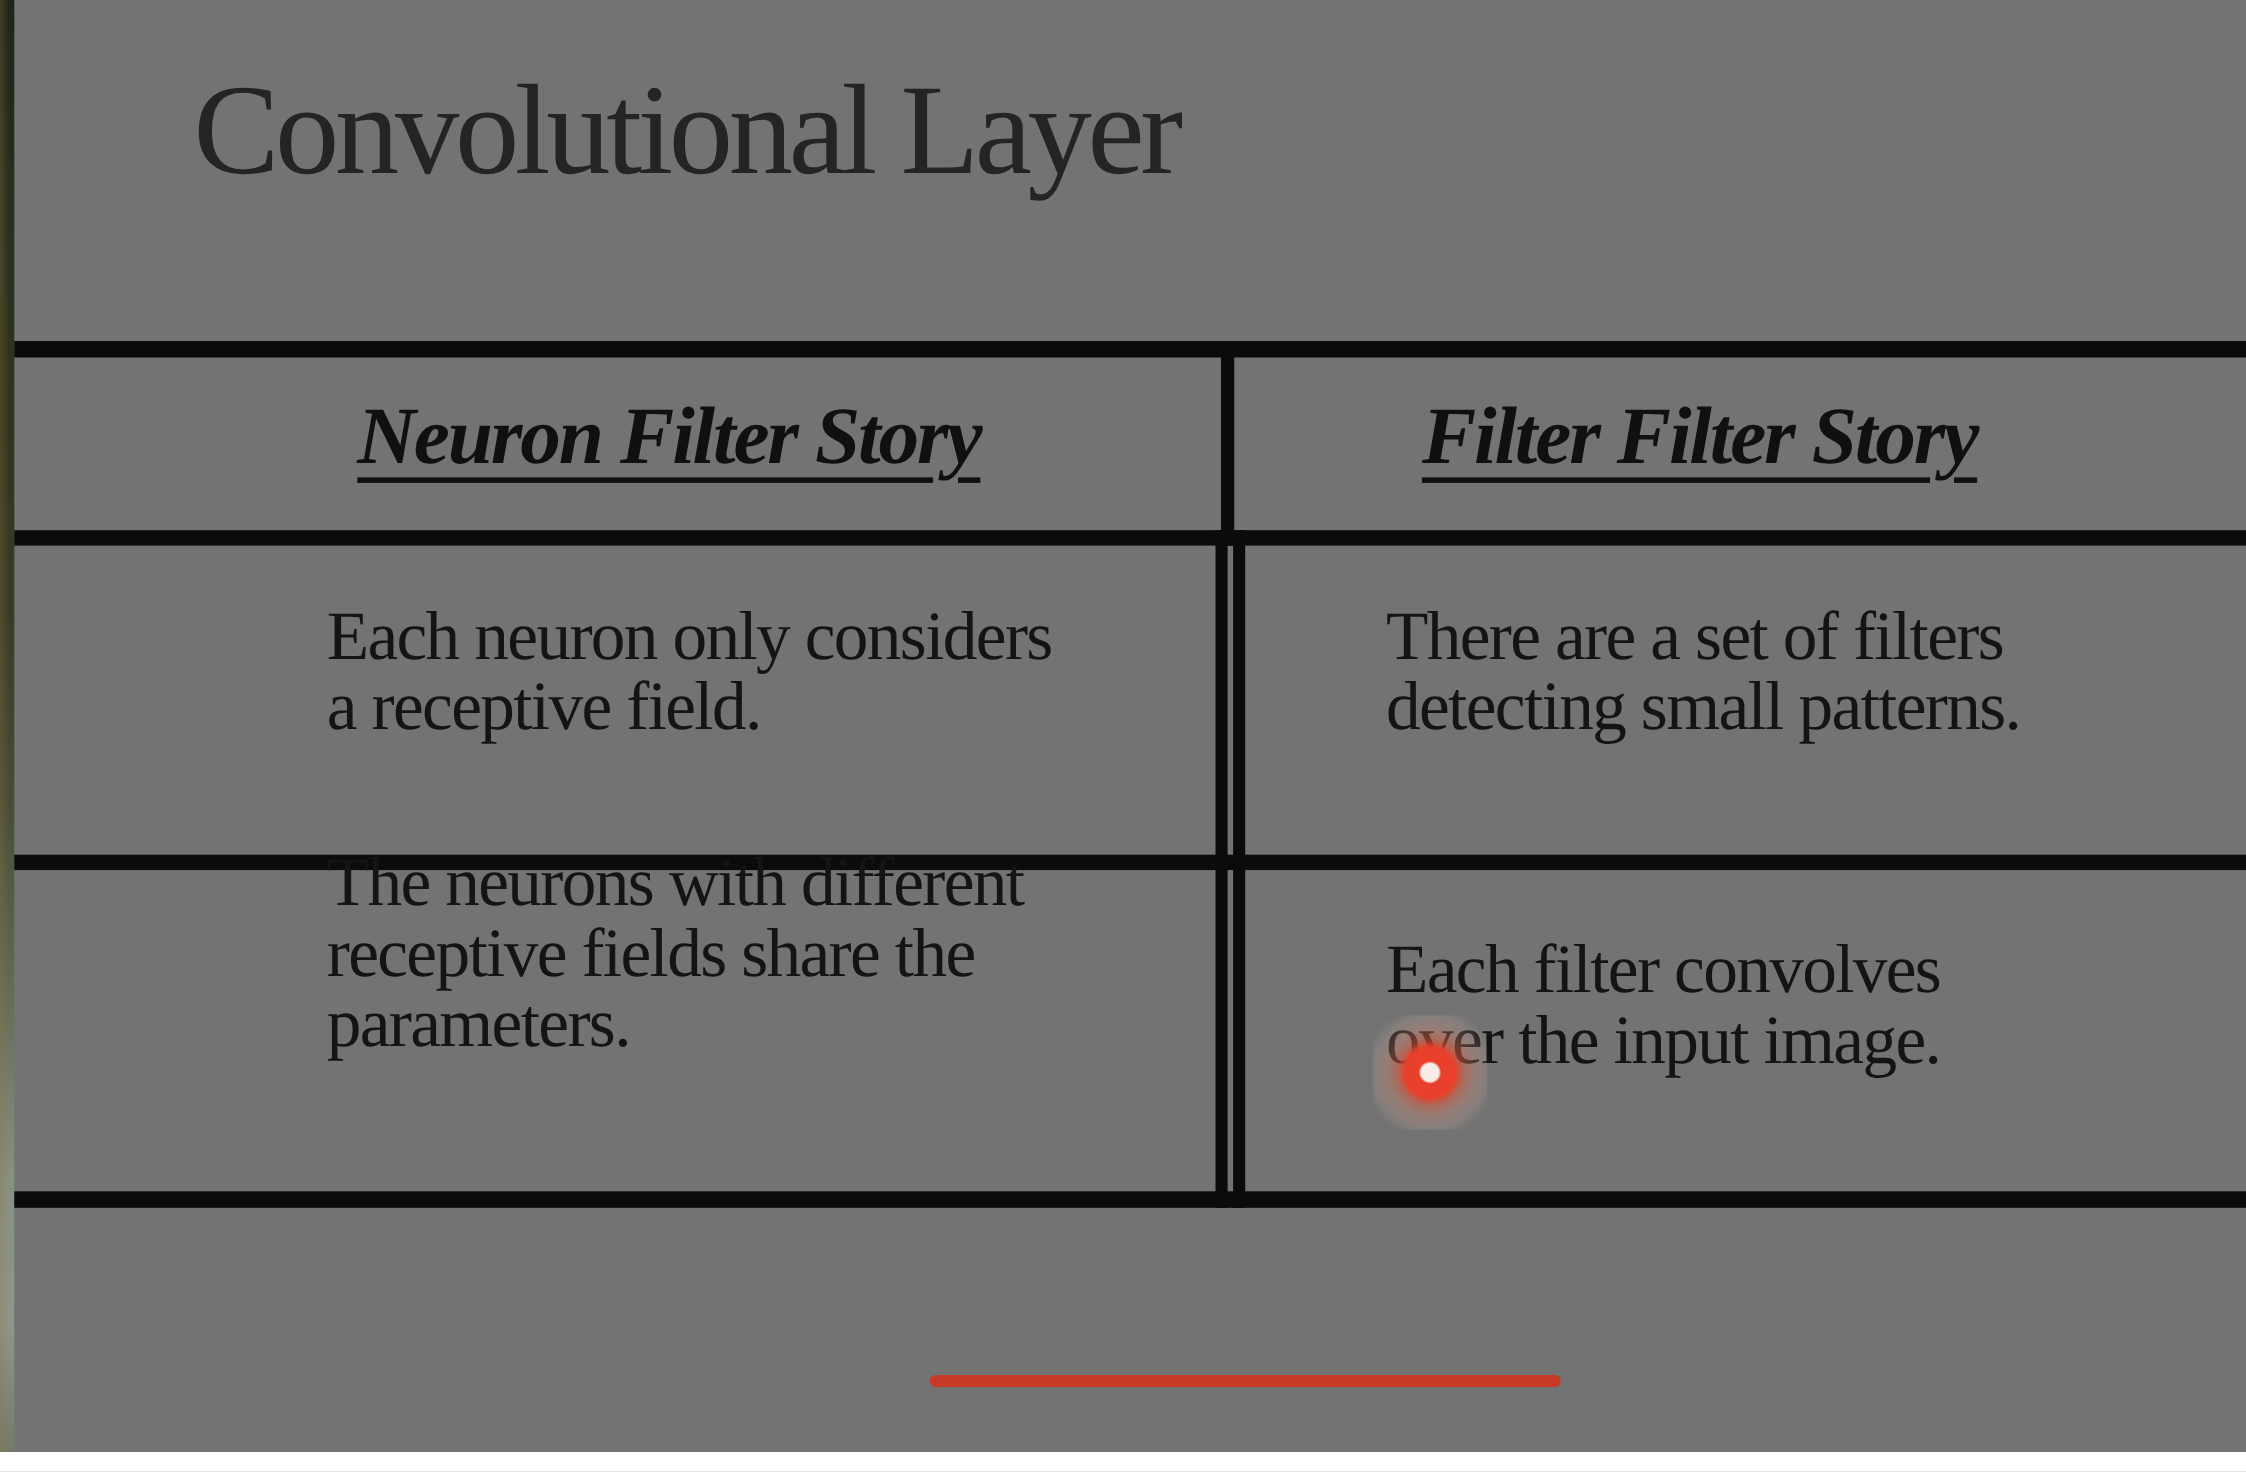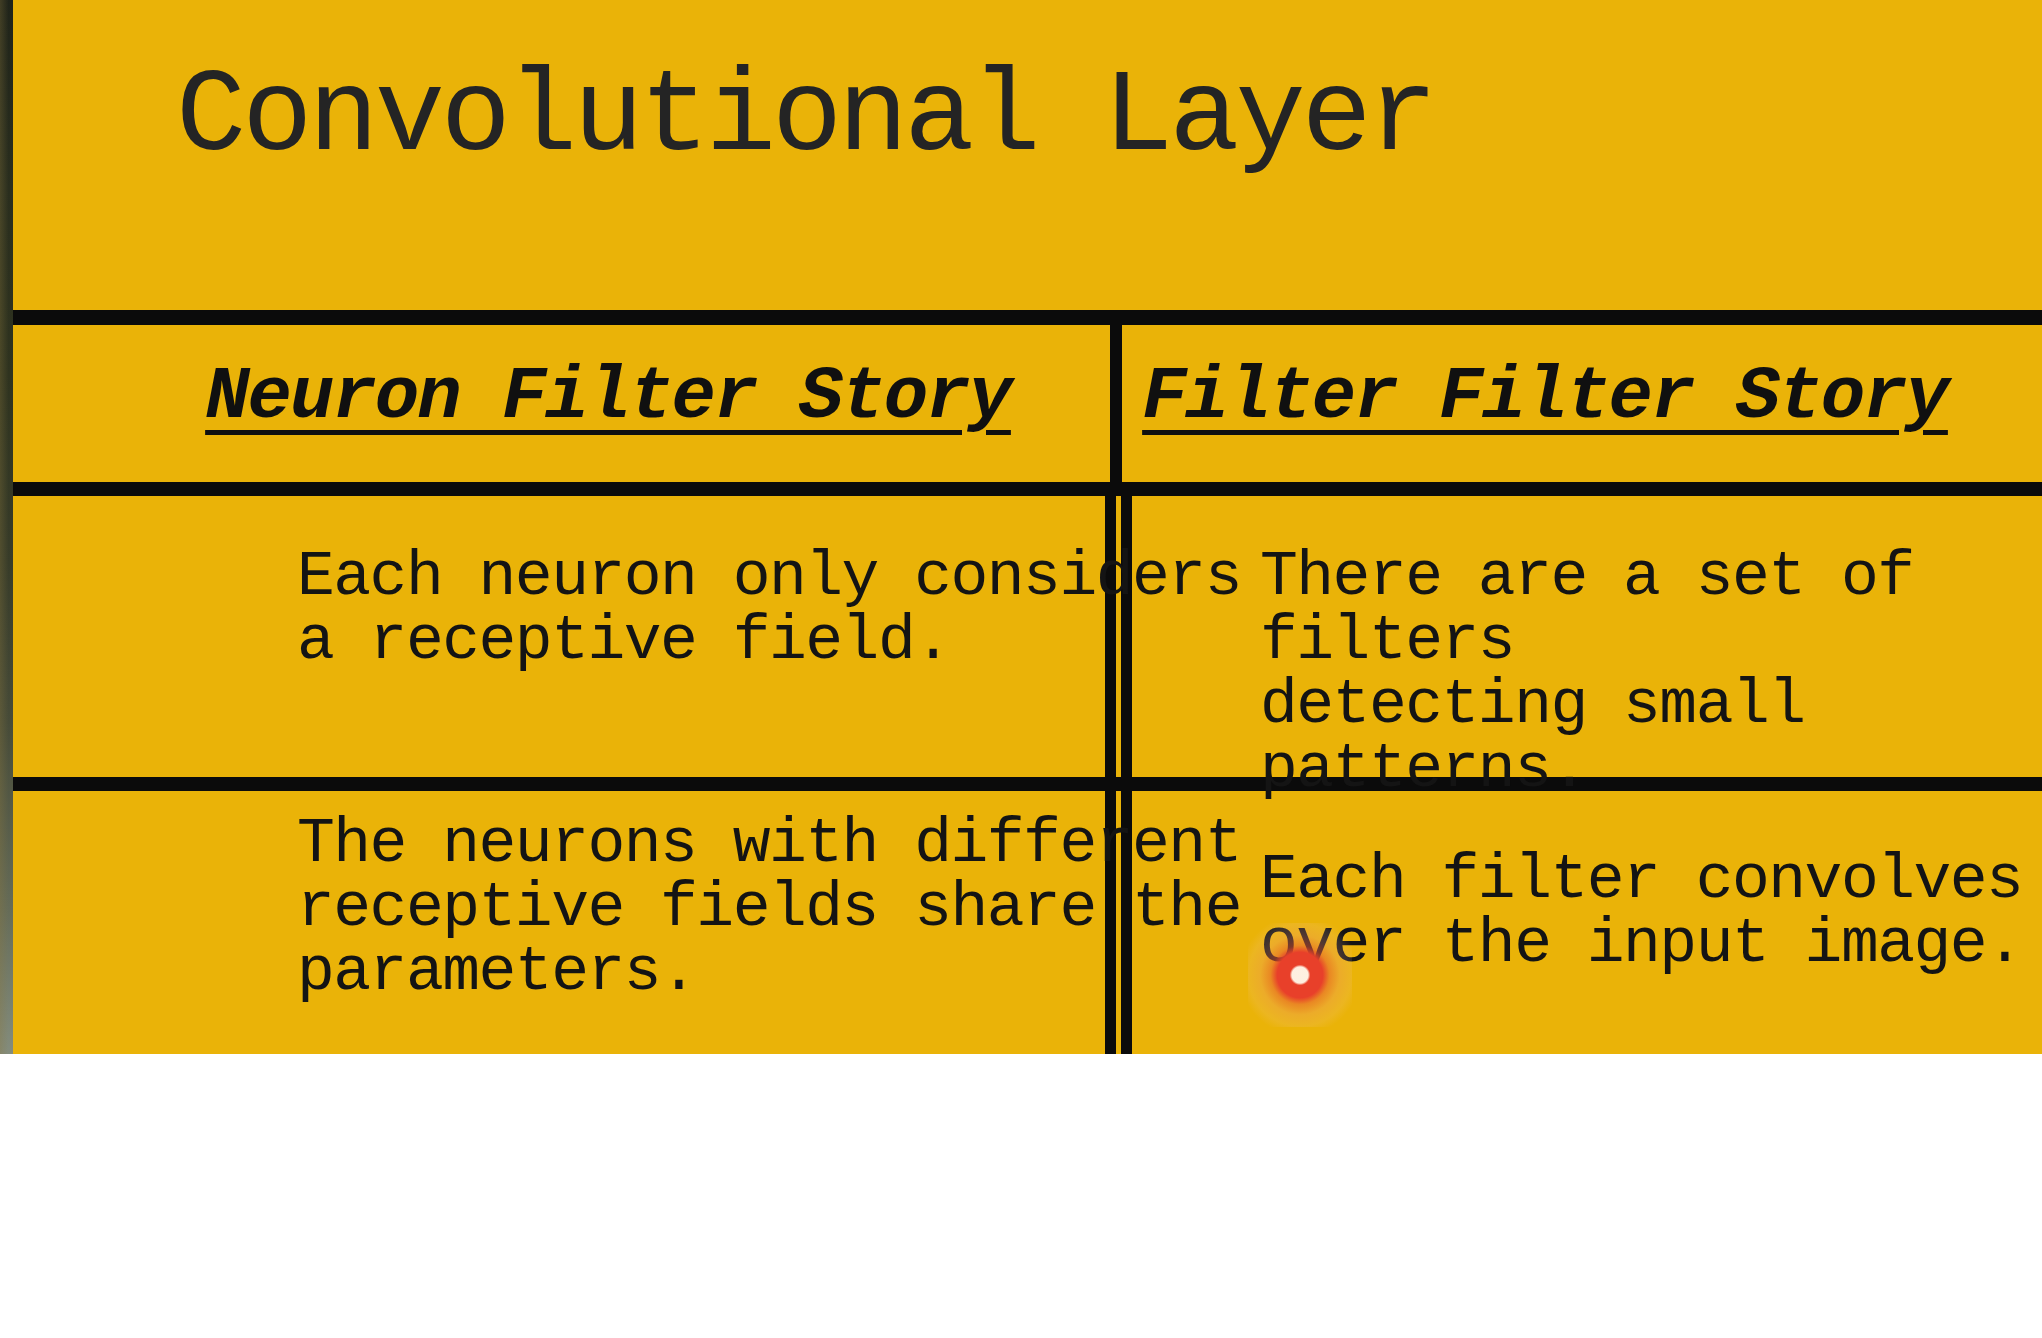--- a/index.html
+++ b/index.html
@@ -1,21 +1,21 @@
 <!DOCTYPE html>
 <html><head>
 <meta charset="utf-8">
 <style>
   html,body{margin:0;padding:0;background:#ffffff;}
   .screen{
     position:relative;
-    width:2042px;height:1054px;
-    background:#eab308;
+    width:2042px;height:1320px;
+    background:#737373;
     overflow:hidden;
-    font-family:Liberation Mono, monospace;
+    font-family:Liberation Serif, serif;
     color:#141414;
   }
   
   .video-strip{
     position:absolute;left:0;top:0;width:13px;height:1338px;
     background:
       linear-gradient(to right, rgba(140,120,60,0.30), rgba(0,0,0,0) 65%),
       linear-gradient(to bottom,
         #20241a 0%, #2a2e1e 14%, #2f331f 28%, #383c29 42%,
         #474b38 54%, #666c58 68%, #879081 80%, #8e968b 90%, #6f7566 100%);
@@ -44,21 +44,21 @@
   .th-left{left:608px;}
   .th-right{left:1545px;}
   
   .cell{
     position:absolute;
     font-size:63px;line-height:64px;letter-spacing:-1.5px;
     color:#141414;white-space:pre-line;margin-left:41px;
   }
   .c1r1{left:256px;top:546px;}
   .c2r1{left:1219px;top:546px;}
-  .c1r2{left:256px;top:813px;}
+  .c1r2{left:256px;top:770px;}
   .c2r2{left:1219px;top:849px;}
   
   .laser-dot{
     position:absolute;left:1248px;top:923px;width:104px;height:104px;
     pointer-events:none;
     background:radial-gradient(circle,
       rgba(255,243,236,0.95) 0%, rgba(255,243,236,0.95) 11%,
       #e8402a 14%, #e8402a 31%,
       rgba(233,92,62,0.50) 40%,
       rgba(241,152,127,0.28) 54%,

